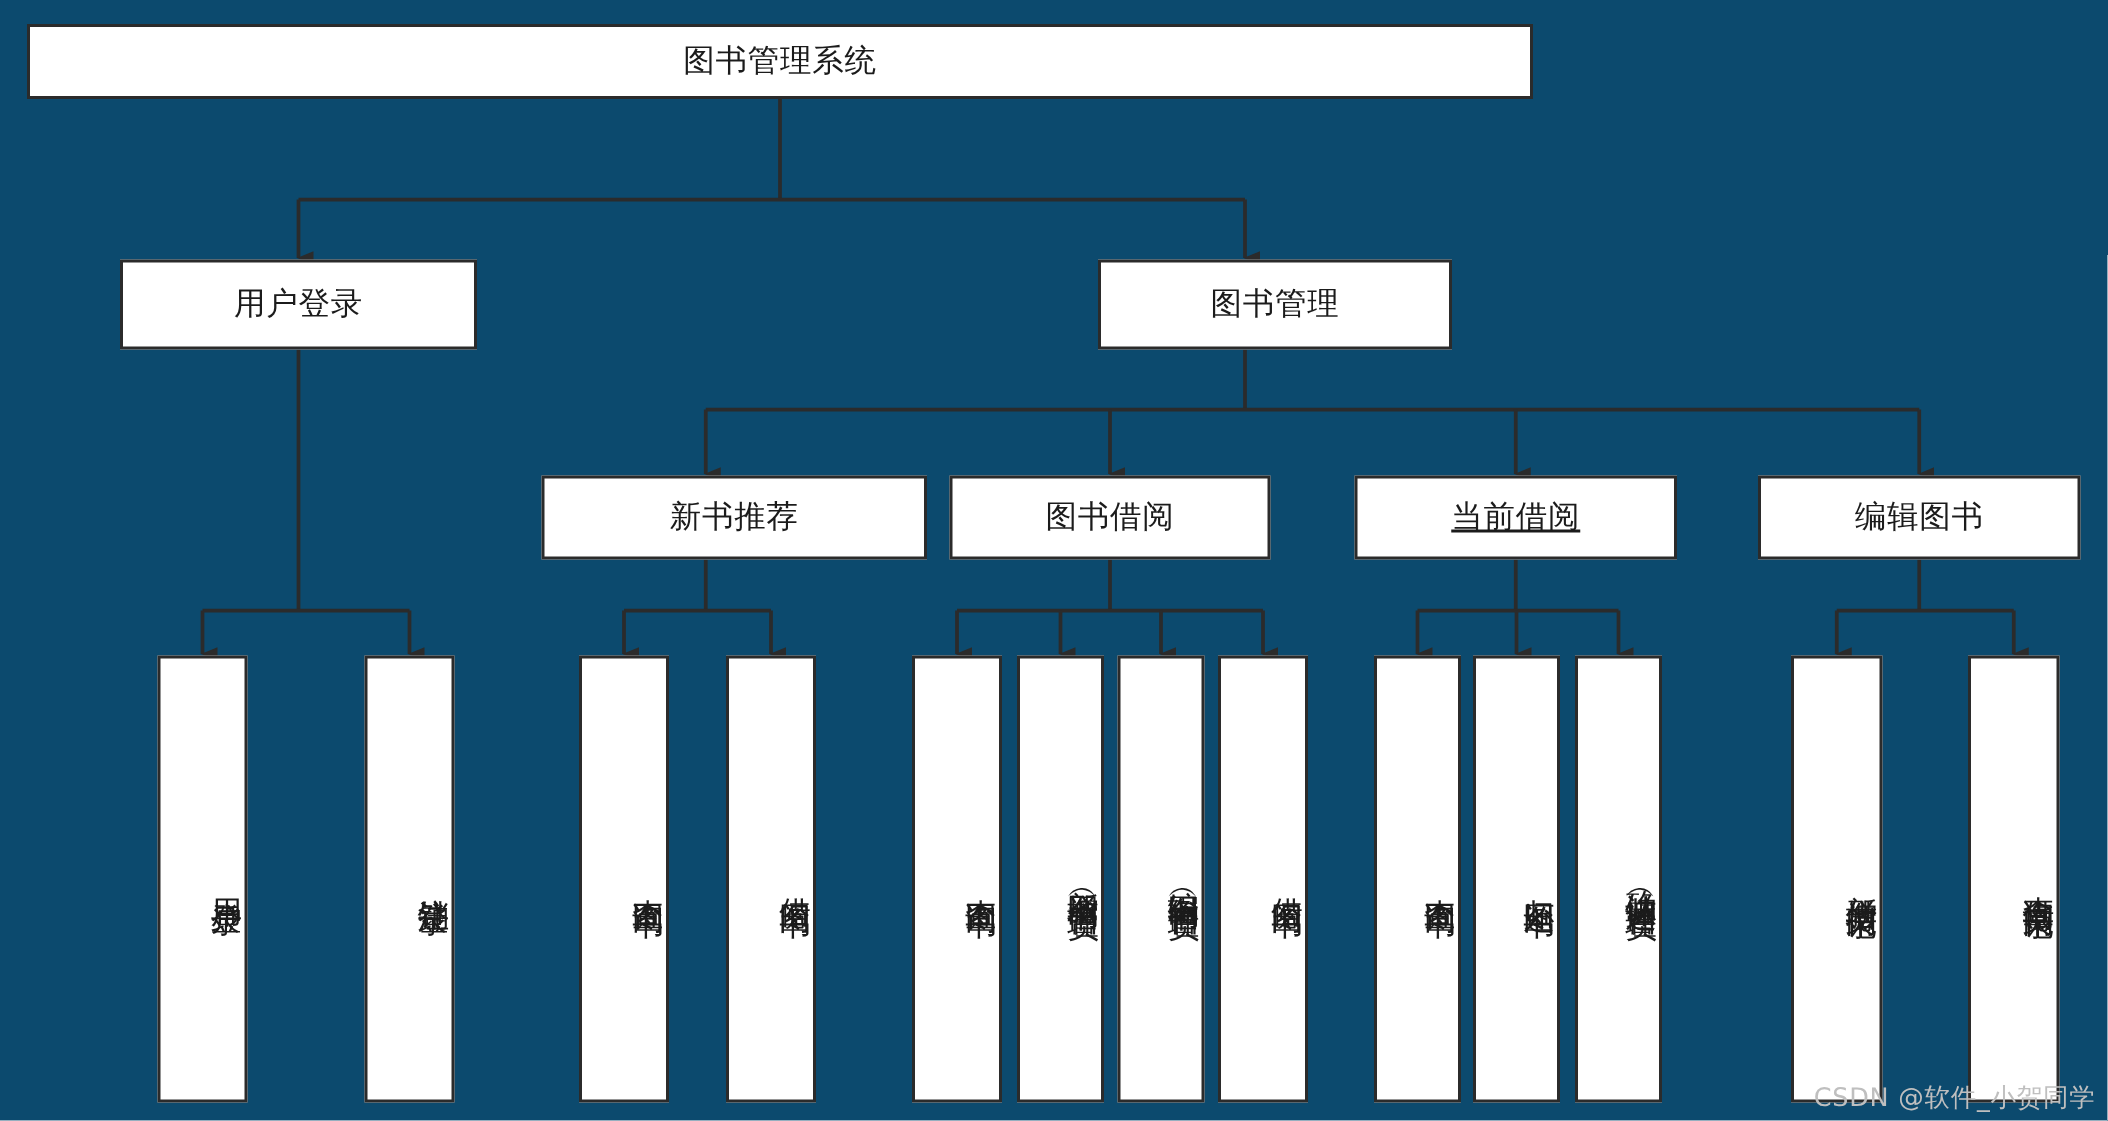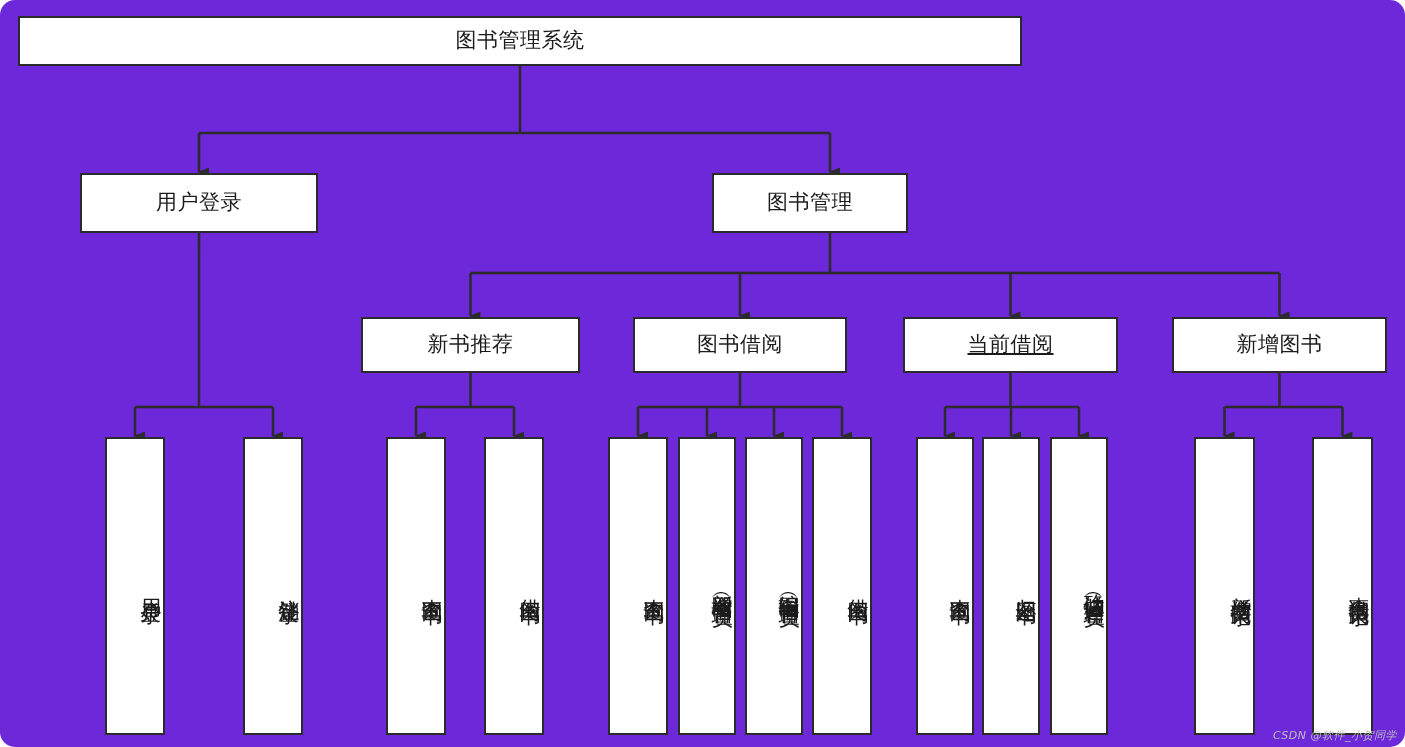--- a/index.html
+++ b/index.html
@@ -8,23 +8,22 @@
     padding: 0;
     background: #ffffff;
   }
   body {
     font-family: "DejaVu Sans", "Liberation Sans", sans-serif;
   }
   #diagram-root {
     position: relative;
     width: 1405px;
     height: 747px;
-    background: #6d28d9;
+    background: #0c4a6e;
     overflow: hidden;
-    border-radius: 15px;
   }
   svg.wires {
     position: absolute;
     left: 0;
     top: 0;
     width: 1405px;
     height: 747px;
     pointer-events: none;
   }
   .node {
@@ -58,26 +57,25 @@
     display: block;
     white-space: nowrap;
   }
   .node-label {
     display: block;
   }
   .watermark {
     position: absolute;
     right: 8px;
     bottom: 4px;
-    font-size: 11px;
+    font-size: 17px;
     color: #bfbfbf;
     letter-spacing: 0.5px;
     white-space: nowrap;
     user-select: none;
-    font-style: italic;
   }
 </style>
 </head>
 <body>
 
 <div id="diagram-root">
   <svg class="wires" viewBox="0 0 1405 747" width="1405" height="747" xmlns="http://www.w3.org/2000/svg">
     <defs>
       <marker id="arrowhead" markerWidth="9" markerHeight="11" refX="4.5" refY="10" orient="auto" markerUnits="userSpaceOnUse">
         <polygon points="0,0 9,0 4.5,11" fill="#2b2b2b"></polygon>
@@ -120,34 +118,34 @@
       </g>
   </svg>
 
   <div id="node-layer">
       <div class="node horizontal" style="left: 18px; top: 16px; width: 1004px; height: 50px; border-color: rgb(43, 43, 43); background: rgb(255, 255, 255); color: rgb(27, 27, 27);">
         <span class="node-label">图书管理系统</span>
       </div>
       <div class="node horizontal" style="left: 80px; top: 173px; width: 238px; height: 60px; border-color: rgb(43, 43, 43); background: rgb(255, 255, 255); color: rgb(27, 27, 27);">
         <span class="node-label">用户登录</span>
       </div>
-      <div class="node horizontal" style="left: 712px; top: 173px; width: 196px; height: 60px; border-color: rgb(43, 43, 43); background: rgb(255, 255, 255); color: rgb(27, 27, 27);">
+      <div class="node horizontal" style="left: 732px; top: 173px; width: 236px; height: 60px; border-color: rgb(43, 43, 43); background: rgb(255, 255, 255); color: rgb(27, 27, 27);">
         <span class="node-label">图书管理</span>
       </div>
-      <div class="node horizontal" style="left: 361px; top: 317px; width: 219px; height: 56px; border-color: rgb(43, 43, 43); background: rgb(255, 255, 255); color: rgb(27, 27, 27);">
+      <div class="node horizontal" style="left: 361px; top: 317px; width: 257px; height: 56px; border-color: rgb(43, 43, 43); background: rgb(255, 255, 255); color: rgb(27, 27, 27);">
         <span class="node-label">新书推荐</span>
       </div>
       <div class="node horizontal" style="left: 633px; top: 317px; width: 214px; height: 56px; border-color: rgb(43, 43, 43); background: rgb(255, 255, 255); color: rgb(27, 27, 27); text-align: right;">
         <span class="node-label">图书借阅</span>
       </div>
       <div class="node horizontal" style="left: 903px; top: 317px; width: 215px; height: 56px; border-color: rgb(43, 43, 43); background: rgb(255, 255, 255); color: rgb(27, 27, 27); text-decoration: underline;">
         <span class="node-label">当前借阅</span>
       </div>
       <div class="node horizontal" style="left: 1172px; top: 317px; width: 215px; height: 56px; border-color: rgb(43, 43, 43); background: rgb(255, 255, 255); color: rgb(27, 27, 27);">
-        <span class="node-label">新增图书</span>
+        <span class="node-label">编辑图书</span>
       </div>
       <div class="node vertical" style="left: 105px; top: 437px; width: 60px; height: 298px; border-color: rgb(43, 43, 43); background: rgb(255, 255, 255); color: rgb(27, 27, 27);">
         <span class="node-label">用户登录</span>
       </div>
       <div class="node vertical" style="left: 243px; top: 437px; width: 60px; height: 298px; border-color: rgb(43, 43, 43); background: rgb(255, 255, 255); color: rgb(27, 27, 27);">
         <span class="node-label">注销登录</span>
       </div>
       <div class="node vertical" style="left: 386px; top: 437px; width: 60px; height: 298px; border-color: rgb(43, 43, 43); background: rgb(255, 255, 255); color: rgb(27, 27, 27);">
         <span class="node-label">查询图书</span>
       </div>

